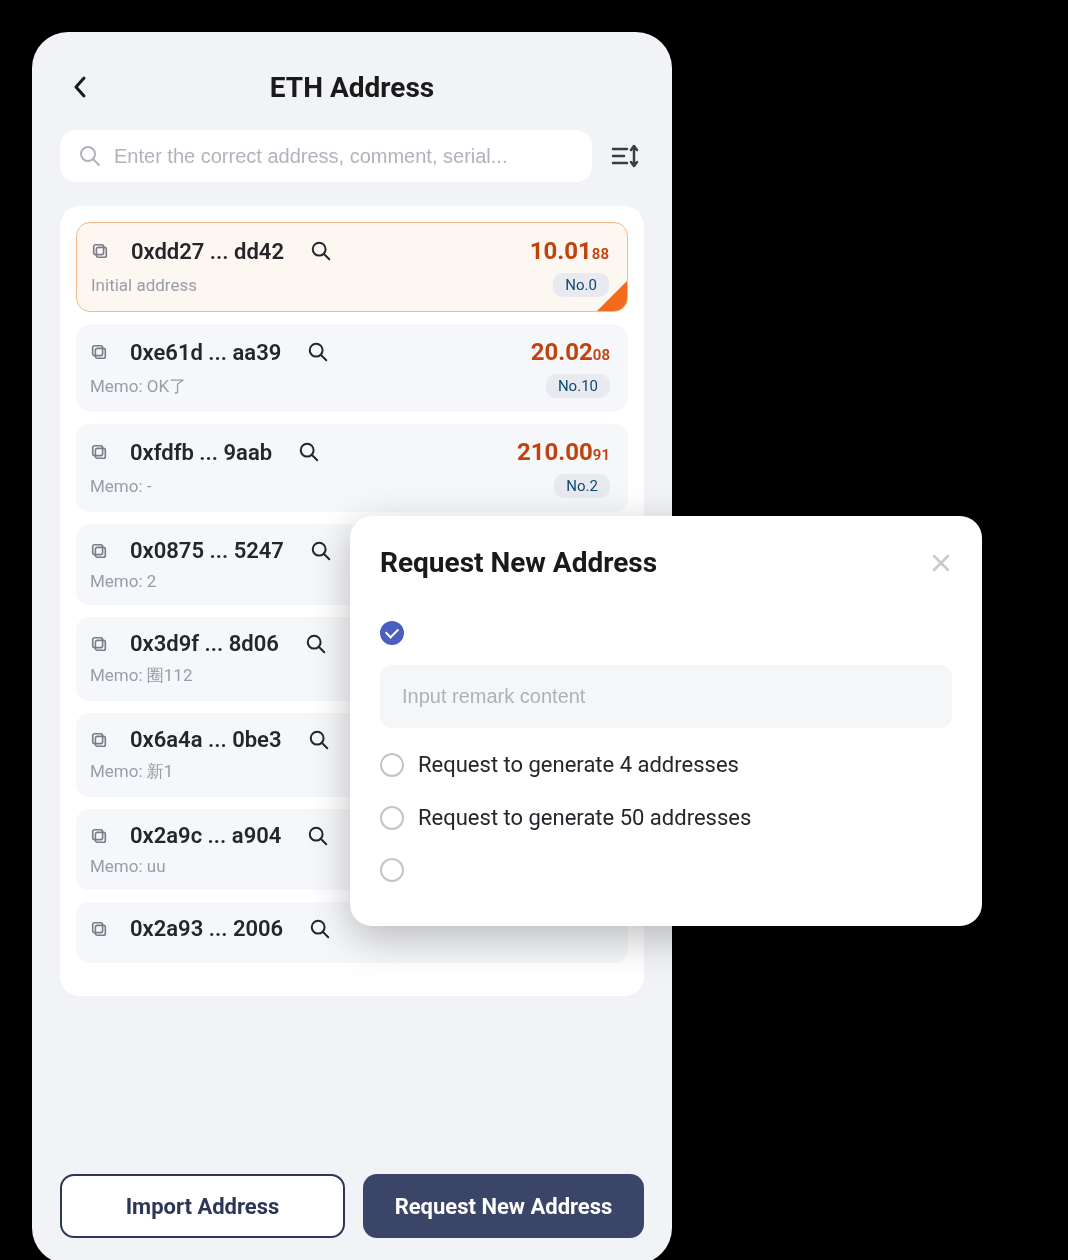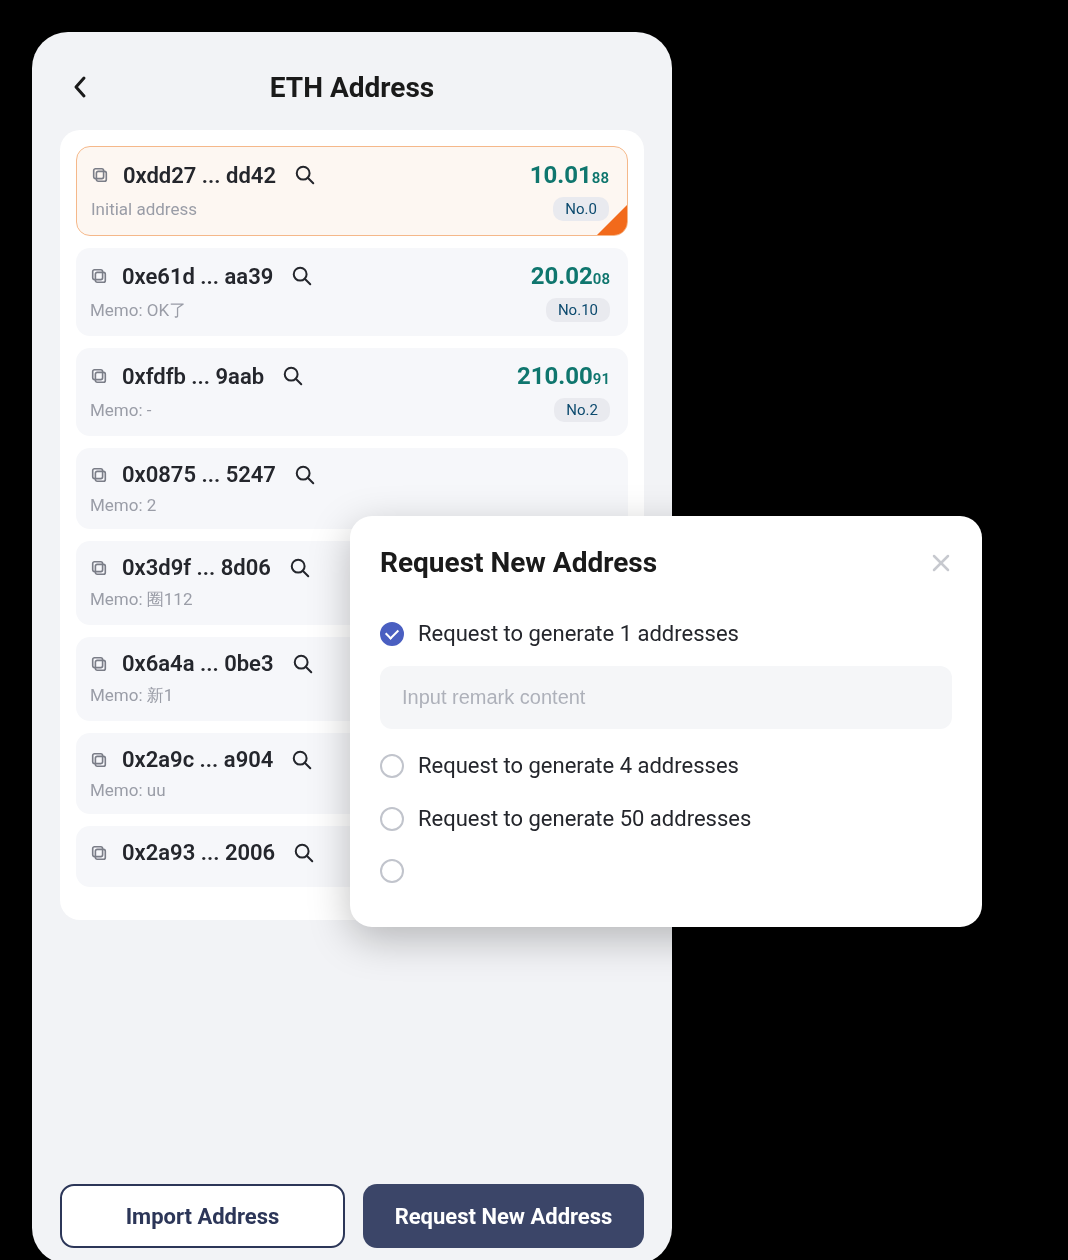--- a/index.html
+++ b/index.html
@@ -100,33 +100,33 @@
   }
   .addr-row1 {
     display: flex;
     align-items: center;
     justify-content: space-between;
     margin-bottom: 8px;
   }
   .addr-left {
     display: flex;
     align-items: center;
-    gap: 14px;
+    gap: 22px;
   }
   .copy-icon { width: 18px; height: 18px; color: #7a7d87; flex-shrink:0; }
   .addr-text {
     font-size: 22px;
     font-weight: 600;
     color: #24262c;
   }
   .mag-icon { width: 22px; height: 22px; color: #24262c; margin-left: 4px; }
   .balance {
     font-size: 24px;
     font-weight: 700;
-    color: #0f766e;
+    color: #c2410c;
   }
   .balance .dec { font-size: 15px; font-weight: 600; }
   .addr-row2 {
     display: flex;
     align-items: center;
     justify-content: space-between;
   }
   .memo {
     font-size: 17px;
     color: #9a9da7;
@@ -145,21 +145,21 @@
     width: 0;
     height: 0;
     border-style: solid;
     border-width: 0 0 30px 30px;
     border-color: transparent transparent #f26a1b transparent;
   }
   .bottom-buttons {
     position: absolute;
     left: 28px;
     right: 28px;
-    bottom: 16px;
+    bottom: 26px;
     display: flex;
     gap: 18px;
   }
   .btn {
     flex: 1;
     height: 64px;
     border-radius: 14px;
     font-size: 22px;
     font-weight: 700;
     display: flex;
@@ -252,20 +252,39 @@
 
   <div class="header">
     <div class="back-btn">
       <svg viewBox="0 0 16 24">
         <polyline points="12,3 4,12 12,21" fill="none" stroke="#1a1a1a" stroke-width="3" stroke-linecap="round" stroke-linejoin="round"></polyline>
       </svg>
     </div>
     <div class="page-title">ETH Address</div>
   </div>
 
+  <div class="search-row">
+    <div class="search-box">
+      <svg class="search-icon" viewBox="0 0 24 24">
+        <circle cx="10" cy="10" r="7" fill="none" stroke="#b0b3bc" stroke-width="2"></circle>
+        <line x1="15" y1="15" x2="21" y2="21" stroke="#b0b3bc" stroke-width="2" stroke-linecap="round"></line>
+      </svg>
+      <input class="search-input" placeholder="Enter the correct address, comment, serial..." style="">
+    </div>
+    <div class="sort-btn">
+      <svg viewBox="0 0 30 30" width="30" height="30">
+        <line x1="3" y1="8" x2="17" y2="8" stroke="#3a3c44" stroke-width="2.5" stroke-linecap="round"></line>
+        <line x1="3" y1="15" x2="14" y2="15" stroke="#3a3c44" stroke-width="2.5" stroke-linecap="round"></line>
+        <line x1="3" y1="22" x2="17" y2="22" stroke="#3a3c44" stroke-width="2.5" stroke-linecap="round"></line>
+        <line x1="24" y1="6" x2="24" y2="24" stroke="#3a3c44" stroke-width="2.5" stroke-linecap="round"></line>
+        <polyline points="21,9 24,5 27,9" fill="none" stroke="#3a3c44" stroke-width="2.5" stroke-linecap="round" stroke-linejoin="round"></polyline>
+        <polyline points="21,21 24,25 27,21" fill="none" stroke="#3a3c44" stroke-width="2.5" stroke-linecap="round" stroke-linejoin="round"></polyline>
+      </svg>
+    </div>
+  </div>
 
   <div class="list-container" id="list">
       <div class="addr-item selected">
         <div class="addr-row1">
           <div class="addr-left">
             <svg class="copy-icon" viewBox="0 0 20 20">
               <rect x="6" y="6" width="11" height="11" rx="2" fill="none" stroke="currentColor" stroke-width="1.8"></rect>
               <rect x="3" y="3" width="11" height="11" rx="2" fill="none" stroke="currentColor" stroke-width="1.8"></rect>
             </svg>
             <span class="addr-text">0xdd27 ... dd42</span>
@@ -429,21 +448,20 @@
 <div class="modal">
   <div class="modal-header">
     <div class="modal-title">Request New Address</div>
     <svg class="close-x" viewBox="0 0 22 22">
       <line x1="4" y1="4" x2="18" y2="18" stroke="currentColor" stroke-width="2.5" stroke-linecap="round"></line>
       <line x1="18" y1="4" x2="4" y2="18" stroke="currentColor" stroke-width="2.5" stroke-linecap="round"></line>
     </svg>
   </div>
   <div id="modal-options"><div class="radio-row">
         <div class="radio checked"></div>
-        <div class="radio-label">Request to generate 1 addresses</div>
       </div><input class="remark-input" placeholder="Input remark content" style=""><div class="radio-row">
         <div class="radio"></div>
         <div class="radio-label">Request to generate 4 addresses</div>
       </div><div class="radio-row">
         <div class="radio"></div>
         <div class="radio-label">Request to generate 50 addresses</div>
       </div><div class="radio-row">
         <div class="radio"></div>
       </div></div>
 </div>

